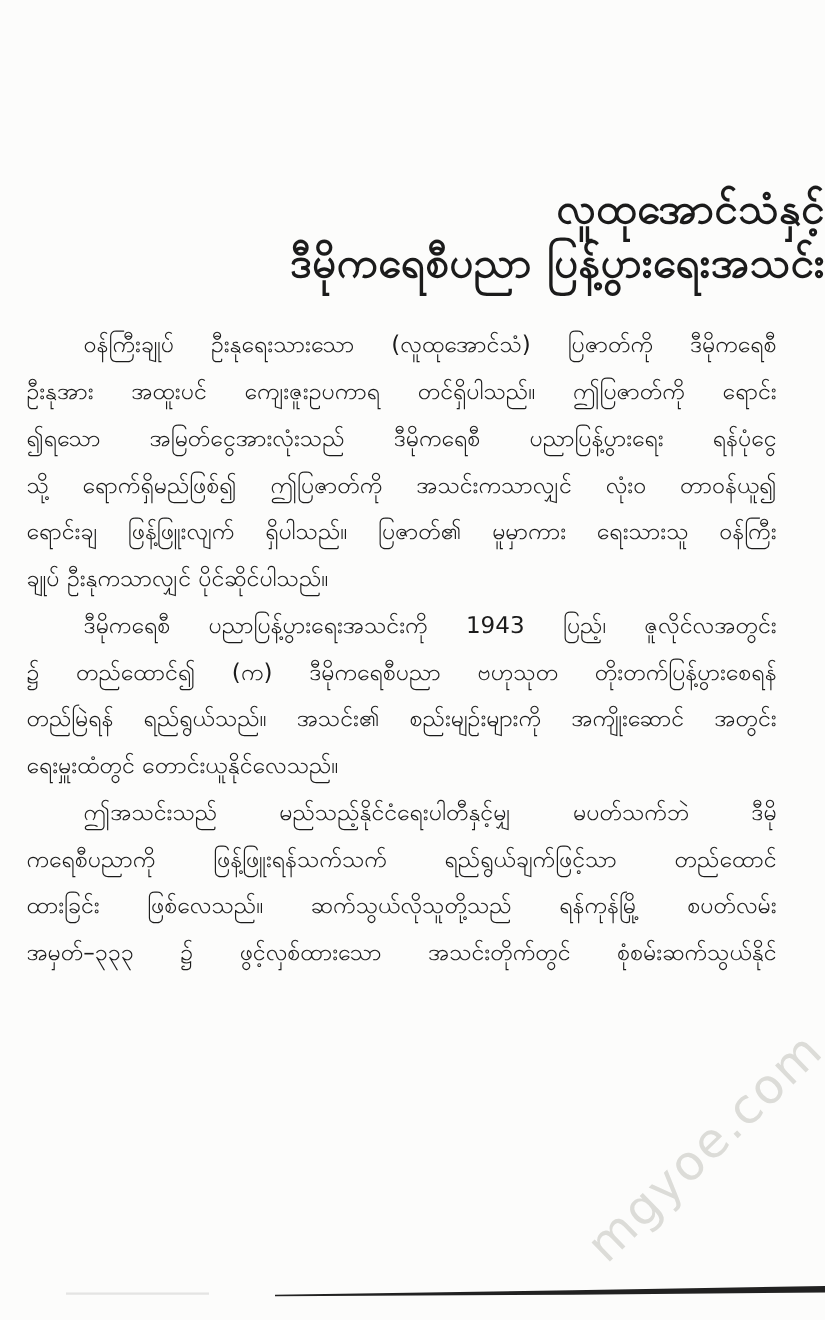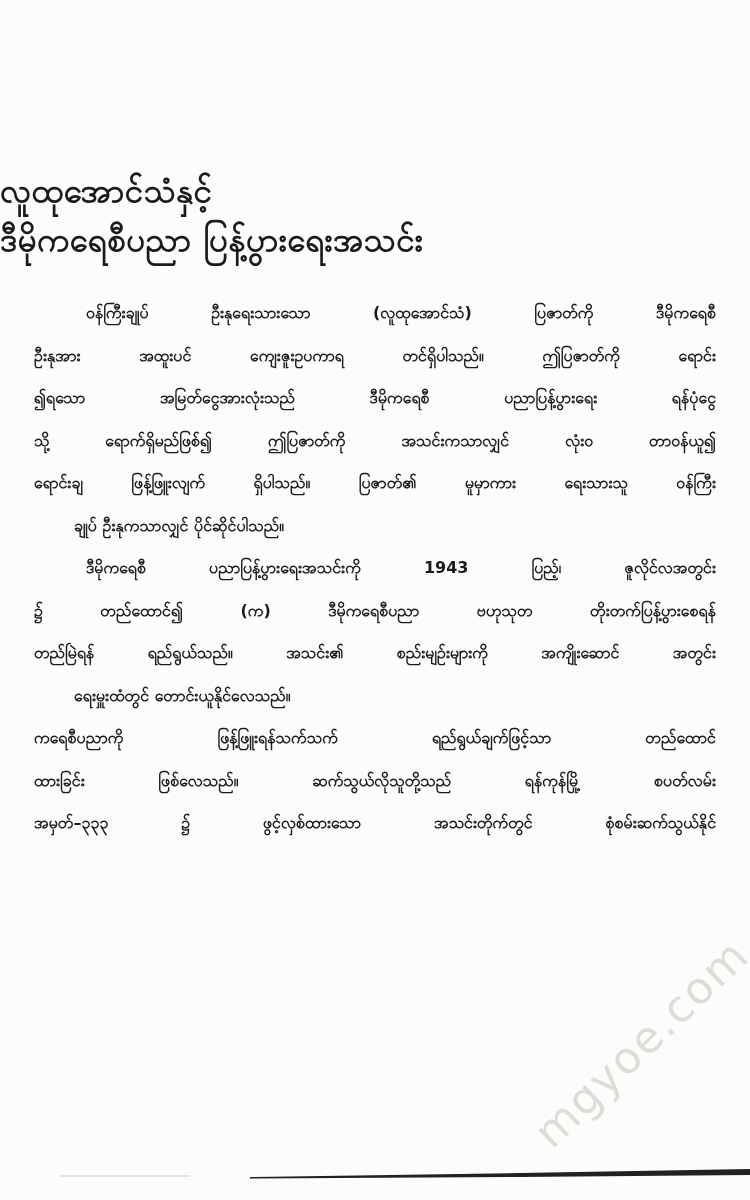--- a/index.html
+++ b/index.html
@@ -10,44 +10,44 @@
     position: relative;
     font-family: "DejaVu Sans", sans-serif;
   }
   .page {
     position: absolute; inset: 0;
     color: #1b1b1b;
   }
   .title-block {
     position: absolute;
     top: 166px; left: 0; right: 0;
-    text-align: left;
+    text-align: right;
     font-weight: bold;
-    font-size: 33px;
+    font-size: 38px;
     line-height: 49px;
     letter-spacing: 0.5px;
   }
   .body-block {
     position: absolute;
     top: 292px;
-    left: 34px;
+    left: 24px;
     width: 682px;
-    font-size: 16px;
+    font-size: 21px;
     line-height: 42.5px;
-    font-weight: 700;
+    font-weight: 400;
   }
   .line {
     height: 42.5px;
     white-space: nowrap;
     text-align: justify;
     text-align-last: justify;
     overflow: visible;
   }
   .line.indent { padding-left: 52px; }
-  .line.left-end { text-align: left; text-align-last: left; margin-left: 40px; }
+  .line.left-end { text-align: left; text-align-last: left; }
   .watermark {
     position: absolute;
     left: 520px;
     top: 1040px;
     width: 340px;
     transform: rotate(-44deg);
     transform-origin: 30% 70%;
     font-size: 44px;
     color: #d7d7d2;
     opacity: 0.85;
@@ -83,20 +83,21 @@
     </div>
 
     <div>
       <div class="line indent">ဒီမိုကရေစီ ပညာပြန့်ပွားရေးအသင်းကို 1943 ပြည့်၊ ဇူလိုင်လအတွင်း</div>
       <div class="line">၌ တည်ထောင်၍ (က) ဒီမိုကရေစီပညာ ဗဟုသုတ တိုးတက်ပြန့်ပွားစေရန်</div>
       <div class="line">တည်မြဲရန် ရည်ရွယ်သည်။ အသင်း၏ စည်းမျဉ်းများကို အကျိုးဆောင် အတွင်း</div>
       <div class="line left-end">ရေးမှူးထံတွင် တောင်းယူနိုင်လေသည်။</div>
     </div>
 
     <div>
+      <div class="line indent">ဤအသင်းသည် မည်သည့်နိုင်ငံရေးပါတီနှင့်မျှ မပတ်သက်ဘဲ ဒီမို</div>
       <div class="line">ကရေစီပညာကို ဖြန့်ဖြူးရန်သက်သက် ရည်ရွယ်ချက်ဖြင့်သာ တည်ထောင်</div>
       <div class="line">ထားခြင်း ဖြစ်လေသည်။ ဆက်သွယ်လိုသူတို့သည် ရန်ကုန်မြို့ စပတ်လမ်း</div>
       <div class="line">အမှတ်–၃၃၃ ၌ ဖွင့်လှစ်ထားသော အသင်းတိုက်တွင် စုံစမ်းဆက်သွယ်နိုင်</div>
     </div>
 
   </div>
 
   <div class="watermark">mgyoe.com</div>
 
   <svg class="scan-artifact" width="750" height="30" viewBox="0 0 750 30">

